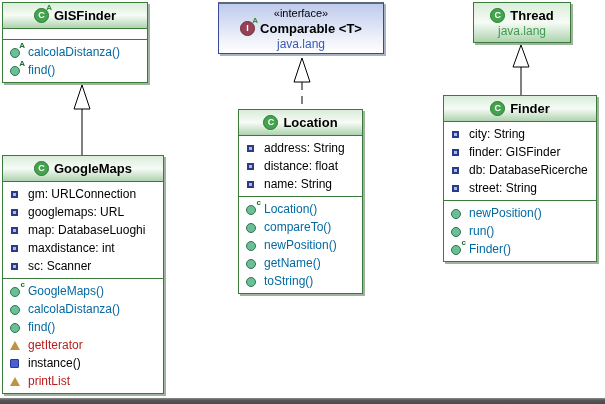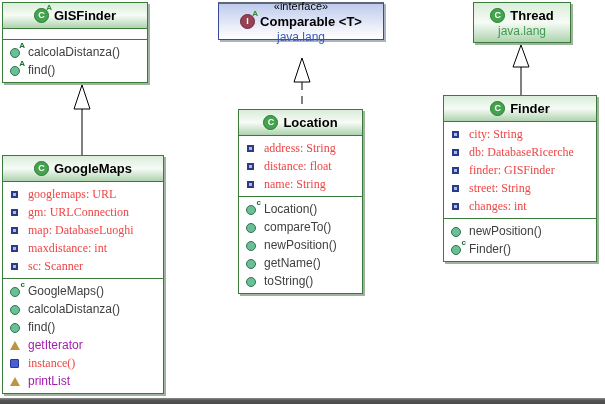--- a/index.html
+++ b/index.html
@@ -20,23 +20,23 @@
     background:linear-gradient(180deg,#d9edd9 0%,#f6fbf6 50%,#aed3ae 100%);
     border-bottom:1px solid #3c7a3c;
     font-weight:bold; font-size:13px; color:#000;
   }
   .compartment { border-bottom:1px solid #3c7a3c; padding:3px 0; }
   .compartment:last-child { border-bottom:none; }
   .compartment.empty { height:10px; padding:0; }
 
   .member-row { display:flex; align-items:center; gap:7px; height:18px; padding:0 7px; }
   .member-label { font-size:12px; white-space:nowrap; }
-  .t-maroon { color:#ef4444;font-family:Liberation Serif, serif; }
-  .t-green  { color:#404040; }
-  .t-black  { color:#a21caf; }
+  .t-maroon { color:#000000; }
+  .t-green  { color:#0369a1; }
+  .t-black  { color:#b91c1c; }
 
   
   .icon-wrap { position:relative; width:11px; height:11px; flex:0 0 11px; }
   .icon-field {
     position:absolute; left:1px; top:2px; width:7px; height:7px; background:#2e3a86;
   }
   .icon-field::after {
     content:""; position:absolute; left:2px; top:2px; width:3px; height:3px; background:#9cc0f4;
   }
   .icon-method {
@@ -67,21 +67,21 @@
   .hdr-class     { background:#44a44e; border:1px solid #2a7a34; }
   .hdr-interface { background:#964254; border:1px solid #6e2a3a; }
   .hdr-sup {
     position:absolute; top:-4px; right:-3px; font-size:8px; font-weight:bold;
     color:#2e8b2e; line-height:8px;
   }
 
   
   #box-gisfinder  { left:2px;   top:2px;   width:146px; }
   #box-comparable {
-    left:218px; top:2px; width:166px; height:38px;
+    left:218px; top:2px; width:166px; height:52px;
     background:linear-gradient(180deg,#bfcbec 0%,#eef1fa 70%,#ffffff 100%);
     border:1px solid #3a4898; border-top:2px solid #5a6878;
     box-shadow:2px 2px 0 0 #aab3c6;
     display:flex; flex-direction:column; align-items:center; justify-content:center;
   }
   #box-thread {
     left:473px; top:2px; width:98px; height:41px;
     background:linear-gradient(180deg,#d9edd9 0%,#f6fbf6 50%,#aed3ae 100%);
     display:flex; flex-direction:column; align-items:center; justify-content:center;
   }
@@ -163,27 +163,27 @@
       <span class="hdr-icon-wrap">
         <span class="hdr-circle hdr-class">C</span>
       </span>
       <span>GoogleMaps</span>
     </div>
     <div class="compartment members">
         <div class="member-row">
           <span class="icon-wrap">
             <span class="icon-field"></span>
           </span>
+          <span class="member-label t-maroon">gm: URLConnection</span>
+        </div>
+        <div class="member-row">
+          <span class="icon-wrap">
+            <span class="icon-field"></span>
+          </span>
           <span class="member-label t-maroon">googlemaps: URL</span>
-        </div>
-        <div class="member-row">
-          <span class="icon-wrap">
-            <span class="icon-field"></span>
-          </span>
-          <span class="member-label t-maroon">gm: URLConnection</span>
         </div>
         <div class="member-row">
           <span class="icon-wrap">
             <span class="icon-field"></span>
           </span>
           <span class="member-label t-maroon">map: DatabaseLuoghi</span>
         </div>
         <div class="member-row">
           <span class="icon-wrap">
             <span class="icon-field"></span>
@@ -311,47 +311,47 @@
         <div class="member-row">
           <span class="icon-wrap">
             <span class="icon-field"></span>
           </span>
           <span class="member-label t-maroon">city: String</span>
         </div>
         <div class="member-row">
           <span class="icon-wrap">
             <span class="icon-field"></span>
           </span>
+          <span class="member-label t-maroon">finder: GISFinder</span>
+        </div>
+        <div class="member-row">
+          <span class="icon-wrap">
+            <span class="icon-field"></span>
+          </span>
           <span class="member-label t-maroon">db: DatabaseRicerche</span>
         </div>
         <div class="member-row">
           <span class="icon-wrap">
             <span class="icon-field"></span>
           </span>
-          <span class="member-label t-maroon">finder: GISFinder</span>
-        </div>
-        <div class="member-row">
-          <span class="icon-wrap">
-            <span class="icon-field"></span>
-          </span>
           <span class="member-label t-maroon">street: String</span>
         </div>
-        <div class="member-row">
-          <span class="icon-wrap">
-            <span class="icon-field"></span>
-          </span>
-          <span class="member-label t-maroon">changes: int</span>
-        </div>
       </div>
     <div class="compartment members">
         <div class="member-row">
           <span class="icon-wrap">
             <span class="icon-method"></span>
           </span>
           <span class="member-label t-green">newPosition()</span>
+        </div>
+        <div class="member-row">
+          <span class="icon-wrap">
+            <span class="icon-method"></span>
+          </span>
+          <span class="member-label t-green">run()</span>
         </div>
         <div class="member-row">
           <span class="icon-wrap">
             <span class="icon-method"></span>
             <span class="icon-sup">c</span>
           </span>
           <span class="member-label t-green">Finder()</span>
         </div>
       </div>
   </div>

